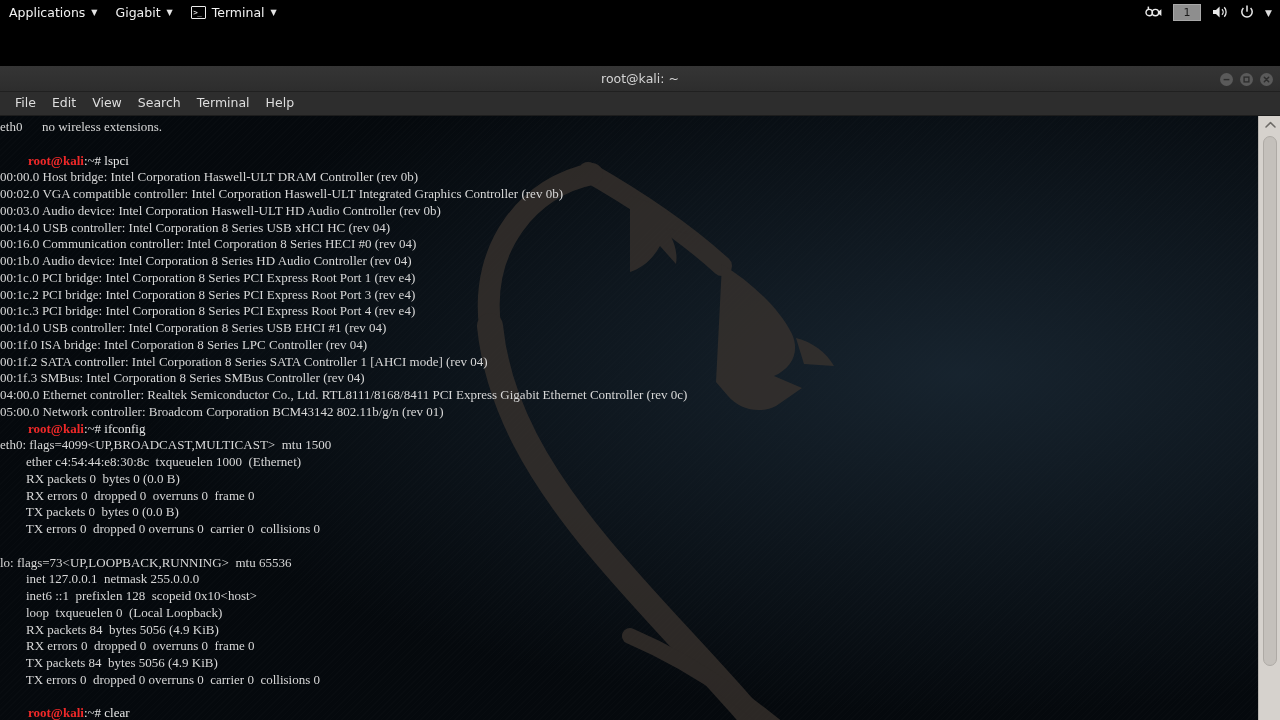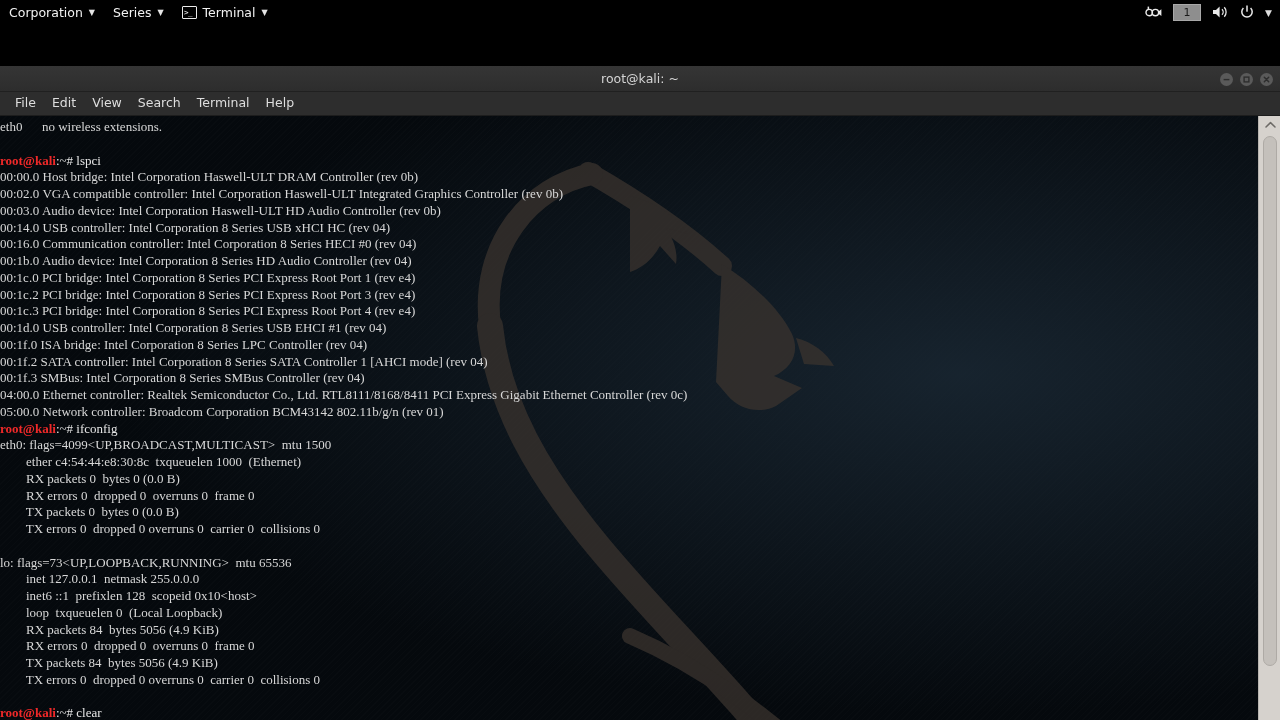--- a/index.html
+++ b/index.html
@@ -106,21 +106,21 @@
     width:1258px; height:645px;
     padding:3px 0 0 0;
     font-family:Liberation Serif, serif;
     font-size:13px;
     line-height:16.75px;
     color:#d8d8d8;
     white-space:pre;
     z-index:3;
   }
   .ln { height:16.75px; }
-  .prompt-host { color:#ef2929; font-weight:bold; }
+  .prompt-host { color:#ef2929; font-weight:bold;padding-left:28px; }
   .prompt-tail { color:#e6e6e6; }
   .cmd { color:#e6e6e6; }
 
   
   #scrollbar {
     position:absolute; right:0; top:0; width:22px; height:645px;
     background:#d6d2cd;
     border-left:1px solid #b9b5b0;
     z-index:4;
   }
@@ -138,26 +138,26 @@
     border-radius:7px;
     cursor:pointer;
   }
 </style>
 </head>
 <body>
 
 <div id="top-panel">
 
   <div class="panel-menu">
-    <span>Corporation</span>
+    <span>Applications</span>
     <span class="caret">▼</span>
   </div>
 
   <div class="panel-menu">
-    <span>Series</span>
+    <span>Gigabit</span>
     <span class="caret">▼</span>
   </div>
 
   <div class="panel-menu">
     <span class="term-badge">&gt;_</span>
     <span>Terminal</span>
     <span class="caret">▼</span>
   </div>
 
 

